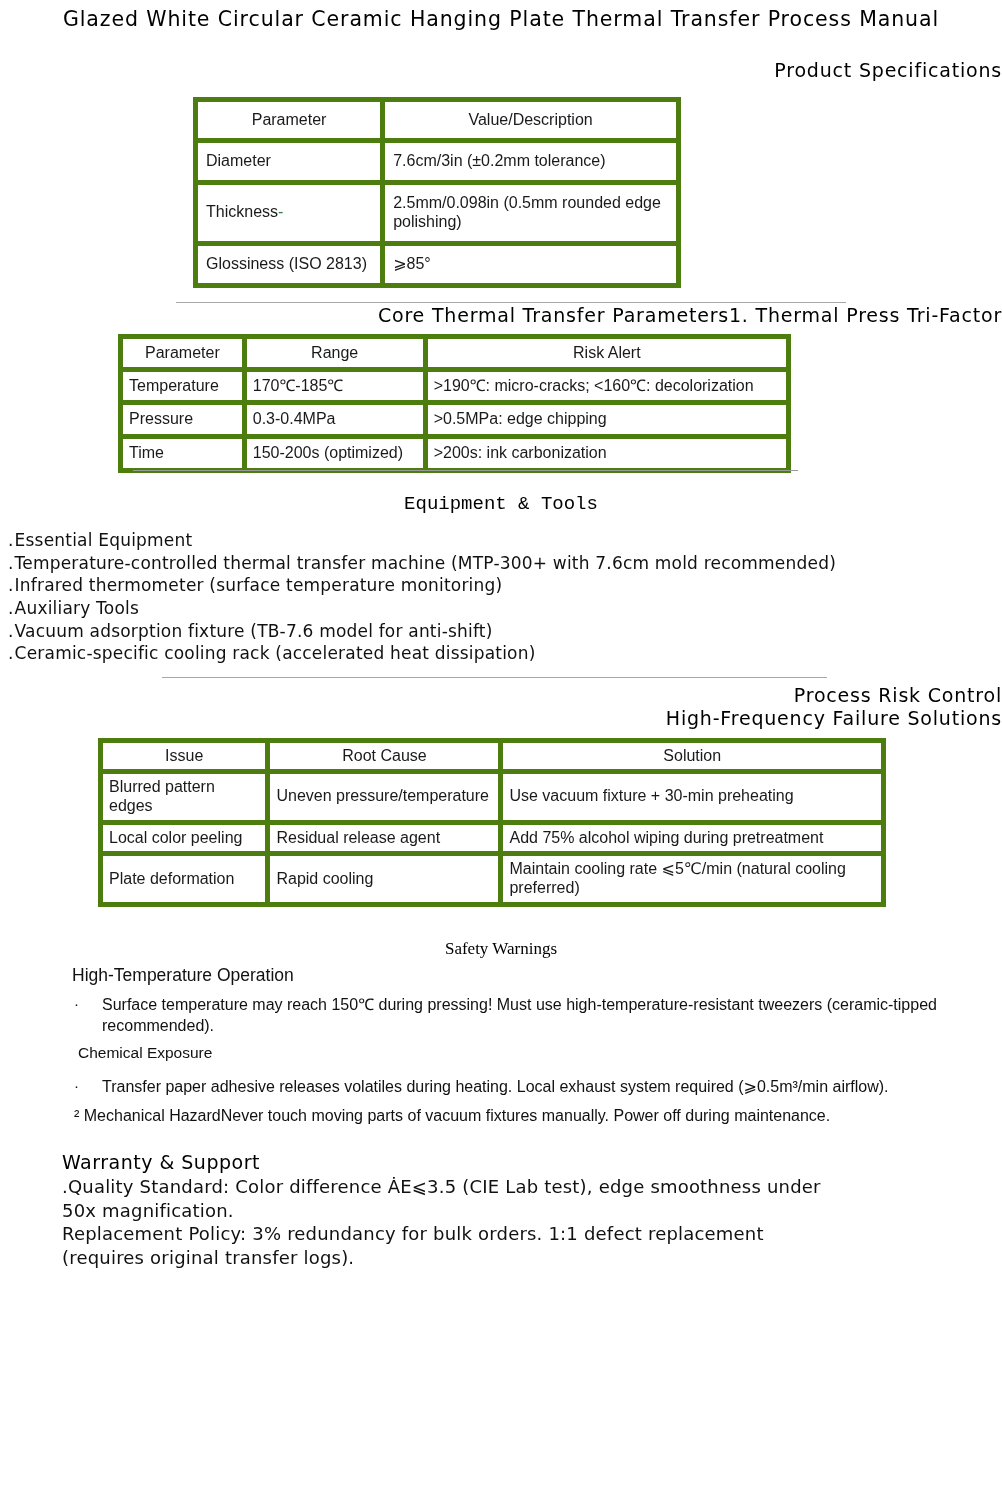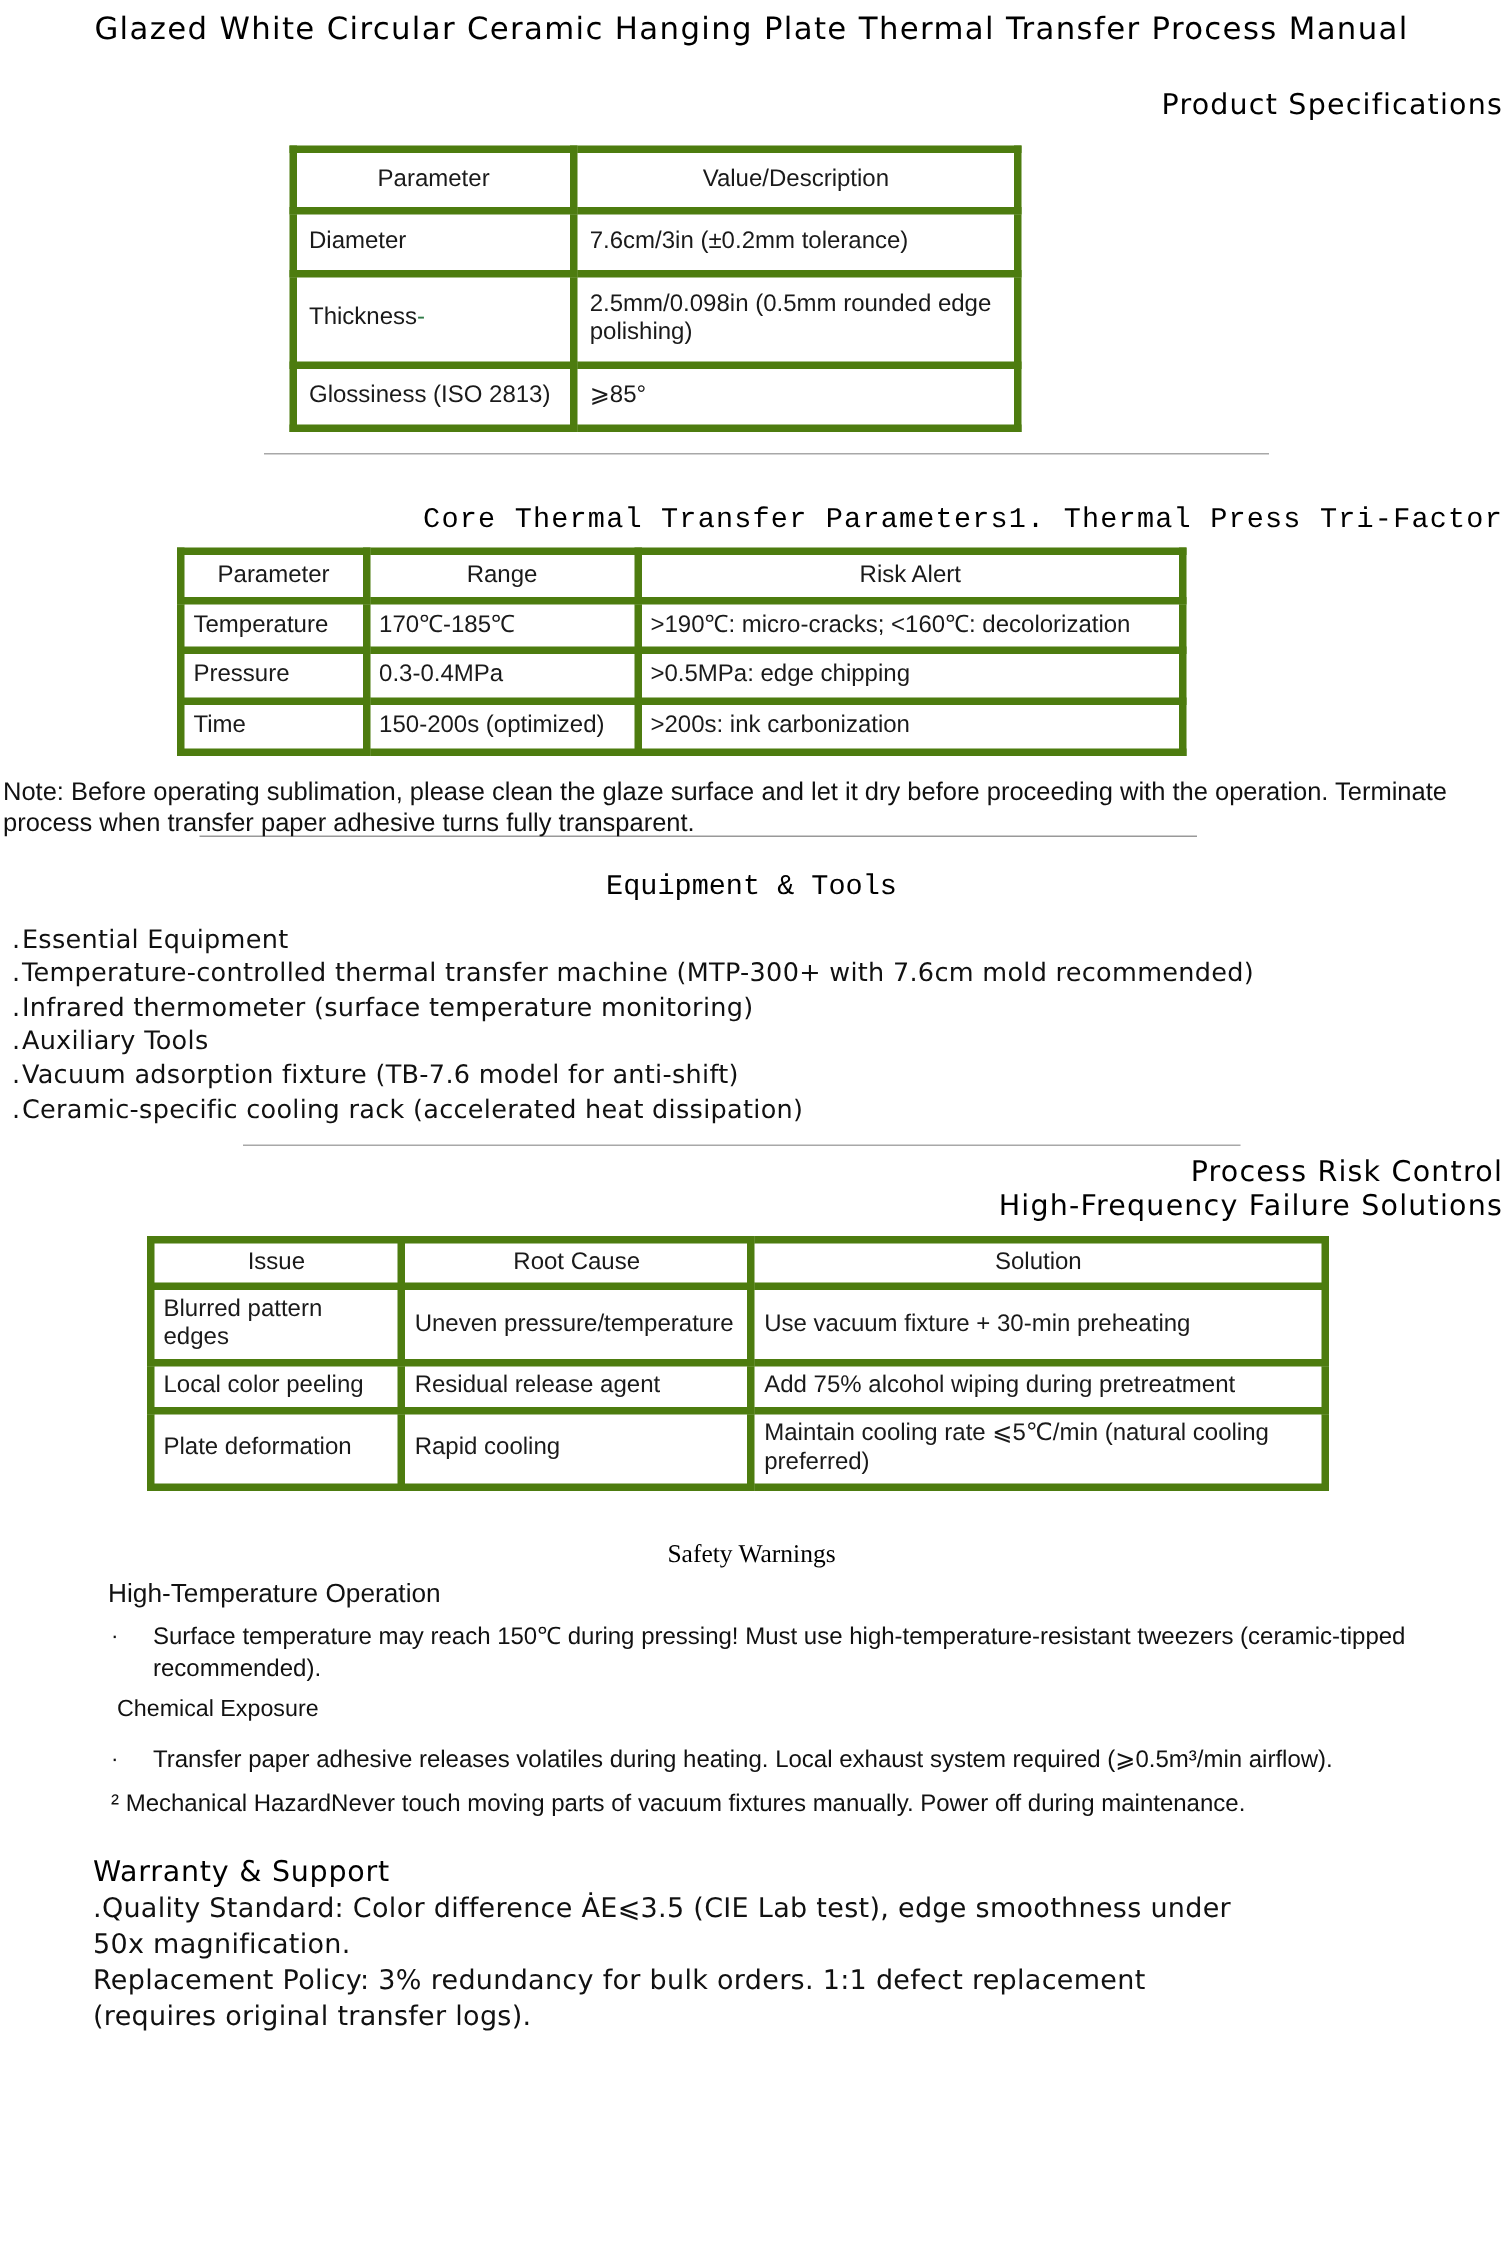--- a/index.html
+++ b/index.html
@@ -114,21 +114,21 @@
     width: 665px;
     border-top: 1px solid #999;
     margin: -3px 0 0 133px;
     height: 0;
   }
 
   
   .section { margin: 0; padding: 0; }
 
   .title-specs { margin-top: 28px; margin-bottom: 16px; }
-  .title-core  { margin-top: 32px; margin-bottom: 8px; font-family: Liberation Mono, monospace; }
+  .title-core  { margin-top: 1px; margin-bottom: 8px; }
   .title-equip { margin-top: 22px; margin-bottom: 14px; font-family: Liberation Mono, monospace; }
   .title-risk  { margin-top: 6px; margin-bottom: 0px; }
   .title-risk2 { margin-top: 1px; margin-bottom: 9px; }
   .title-safety{ margin-top: 32px; margin-bottom: 0px; font-size: 17px; font-family: Liberation Serif, serif; }
 
   .note-block {
     margin: 14px 0 0 0;
     padding: 0 6px 0 2px;
     font-size: 17px;
     line-height: 1.22;
@@ -272,21 +272,20 @@
           <td>&gt;0.5MPa: edge chipping</td>
         </tr>
         <tr>
           <td>Time</td>
           <td>150-200s (optimized)</td>
           <td>&gt;200s: ink carbonization</td>
         </tr>
       </tbody>
     </table>
 
-    <div class="note-block">Note: Before operating sublimation, please clean the glaze surface and let it dry before proceeding with the operation. Terminate process when transfer paper adhesive turns fully transparent.</div>
     <div class="underline-note"></div>
   </div>
 
   <div class="section">
     <div class="h-sans title-equip">Equipment &amp; Tools</div>
     <ul class="equip-list">
       <li>Essential Equipment</li>
       <li>Temperature-controlled thermal transfer machine (MTP-300+ with 7.6cm mold recommended)</li>
       <li>Infrared thermometer (surface temperature monitoring)</li>
       <li>Auxiliary Tools</li>

